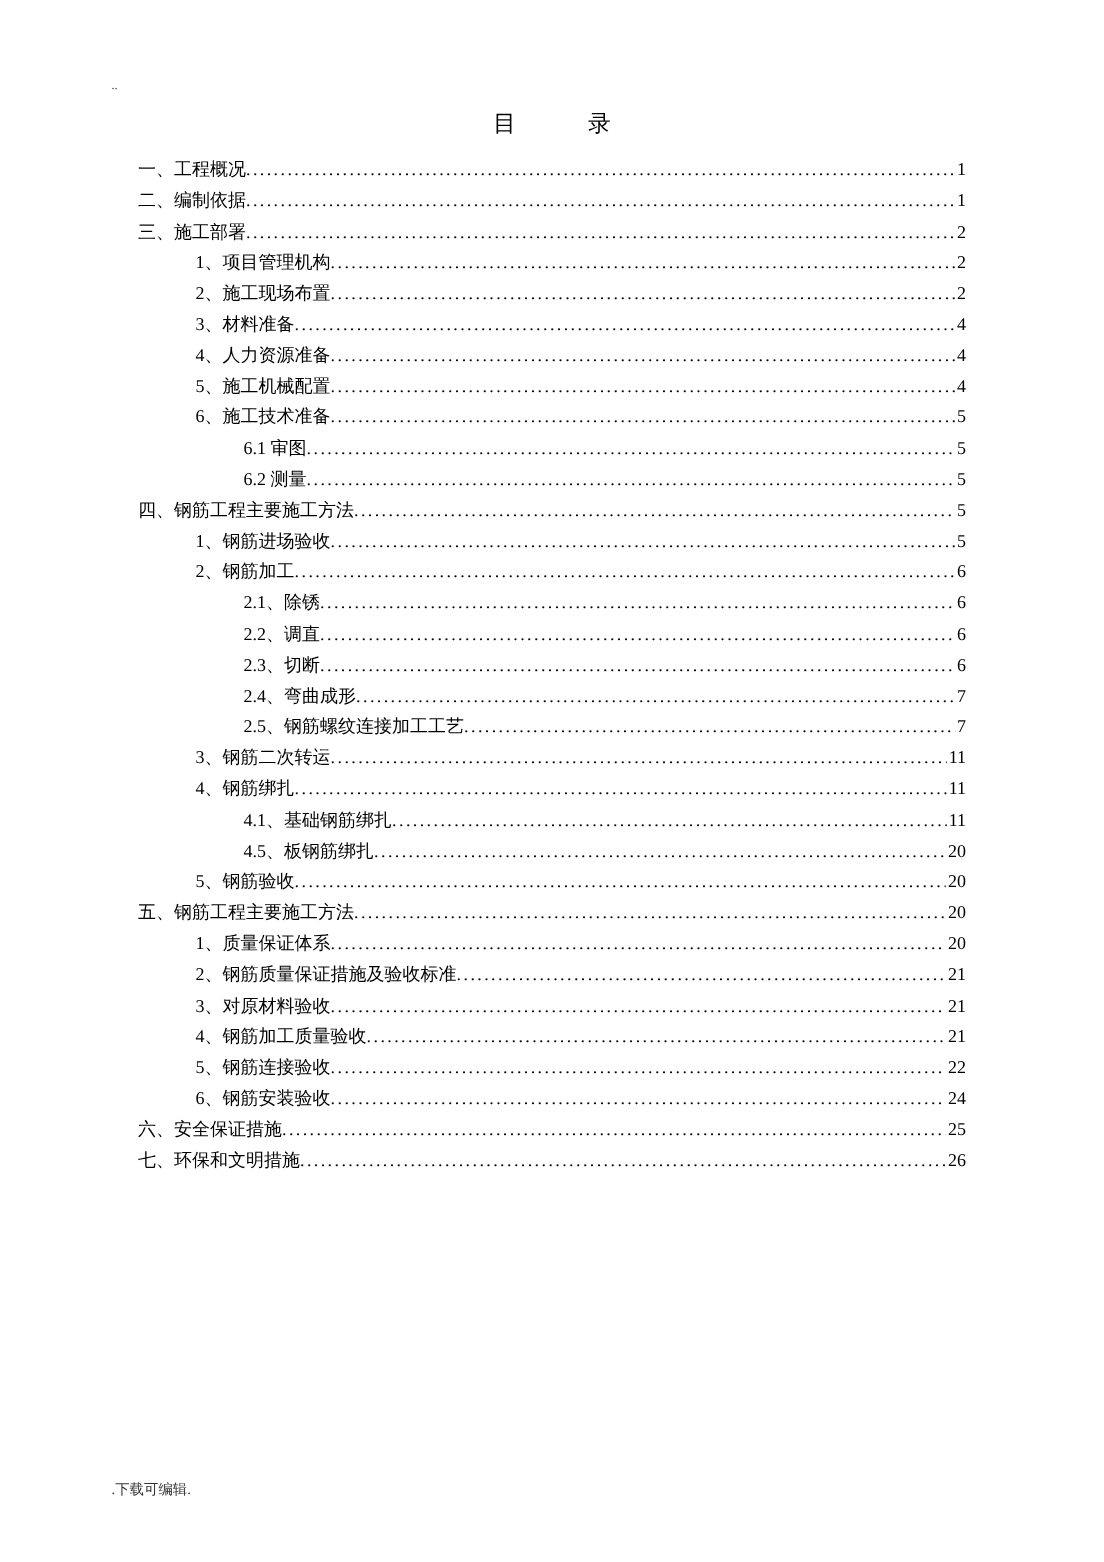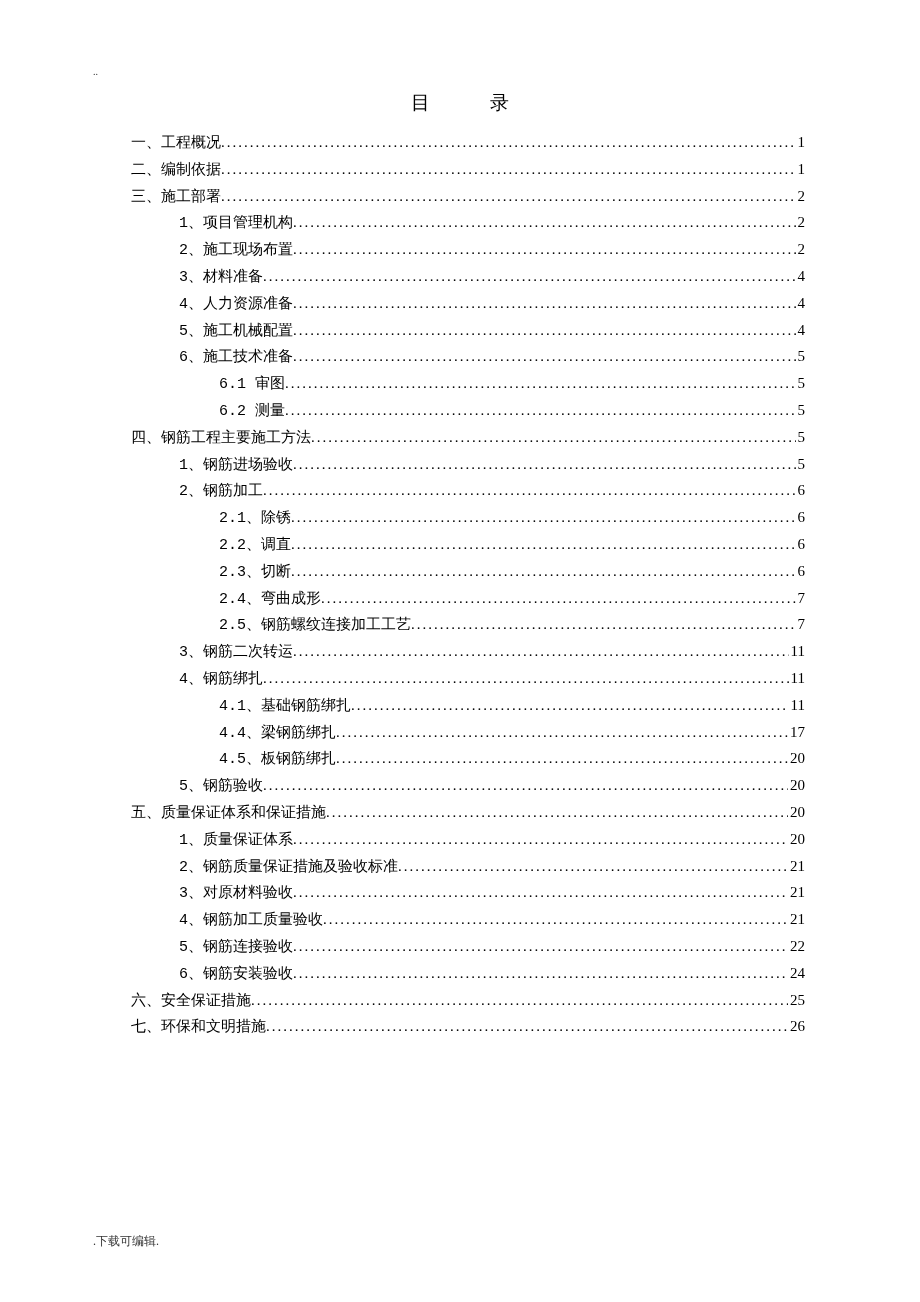--- a/index.html
+++ b/index.html
@@ -42,22 +42,21 @@
     .toc-entry.level-0 {
       padding-left: 0;
     }
     .toc-entry.level-1 {
       padding-left: 48px;
     }
     .toc-entry.level-2 {
       padding-left: 88px;
     }
     .toc-label {
-      font-family: Liberation Mono, monospace;
-      margin-left: 16px;
+      font-family: Liberation Serif, serif;
     }
     .toc-dots {
       flex: 1;
       overflow: hidden;
       letter-spacing: 2px;
       color: #000;
     }
     .toc-dots::before {
       content: ".....................................................................................................................................";
     }
@@ -185,36 +184,31 @@
         <span class="toc-label">4、钢筋绑扎</span>
         <span class="toc-dots"></span>
         <span class="toc-page">11</span>
       </div>
       <div class="toc-entry level-2">
         <span class="toc-label">4.1、基础钢筋绑扎</span>
         <span class="toc-dots"></span>
         <span class="toc-page">11</span>
       </div>
       <div class="toc-entry level-2">
-        <span class="toc-label">4.4、梁钢筋绑扎</span>
-        <span class="toc-dots"></span>
-        <span class="toc-page">17</span>
-      </div>
-      <div class="toc-entry level-2">
         <span class="toc-label">4.5、板钢筋绑扎</span>
         <span class="toc-dots"></span>
         <span class="toc-page">20</span>
       </div>
       <div class="toc-entry level-1">
         <span class="toc-label">5、钢筋验收</span>
         <span class="toc-dots"></span>
         <span class="toc-page">20</span>
       </div>
       <div class="toc-entry level-0">
-        <span class="toc-label">五、质量保证体系和保证措施</span>
+        <span class="toc-label">五、钢筋工程主要施工方法</span>
         <span class="toc-dots"></span>
         <span class="toc-page">20</span>
       </div>
       <div class="toc-entry level-1">
         <span class="toc-label">1、质量保证体系</span>
         <span class="toc-dots"></span>
         <span class="toc-page">20</span>
       </div>
       <div class="toc-entry level-1">
         <span class="toc-label">2、钢筋质量保证措施及验收标准</span>

